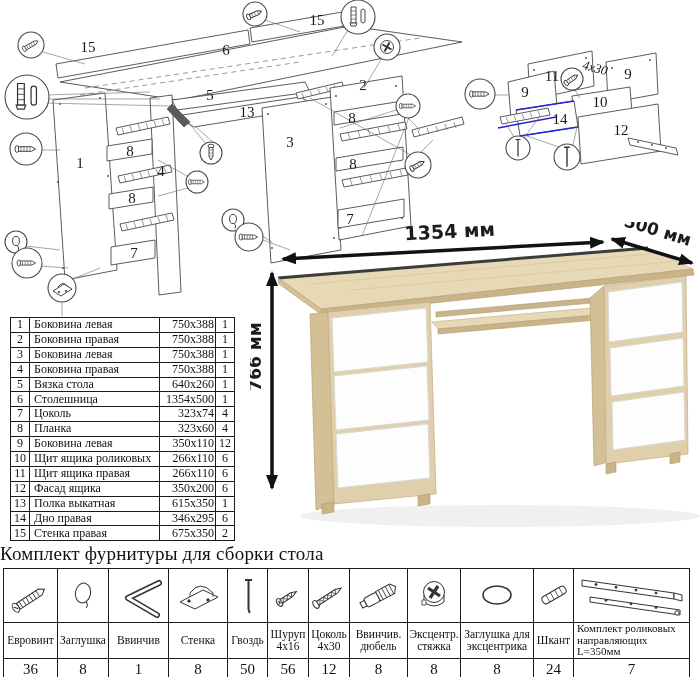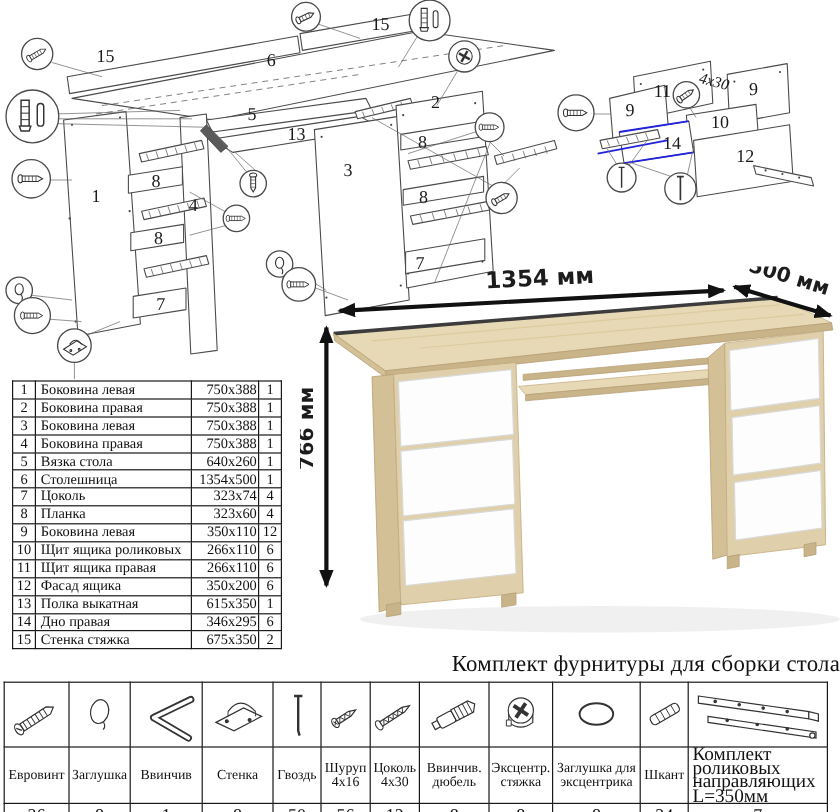--- a/index.html
+++ b/index.html
@@ -35,27 +35,27 @@
   
   table{border-collapse:collapse;background:#fff;}
   #parts-table{position:absolute;left:10px;top:317px;width:224px;table-layout:fixed;border:1.6px solid #1a1a1a;}
   #parts-table td{border:1px solid #1a1a1a;font-size:12px;line-height:13.6px;height:13.9px;
                   padding:0 2px;overflow:hidden;white-space:nowrap;}
   #parts-table td.c-num{text-align:center;}
   #parts-table td.c-name{padding-left:4px;}
   #parts-table td.c-size{text-align:right;padding:0 1px;}
   #parts-table td.c-qty{text-align:center;}
 
-  #hw-title{position:absolute;left:0;top:543px;width:700px;text-align:right;
+  #hw-title{position:absolute;left:0;top:543px;width:700px;text-align:left;
             font-size:19px;letter-spacing:.2px;color:#111;}
   #hw-table{position:absolute;left:3px;top:568px;width:686px;table-layout:fixed;border:1.8px solid #1a1a1a;}
   #hw-table td{border:1px solid #1a1a1a;text-align:center;vertical-align:middle;padding:0;}
   #hw-table td.hw-icon-cell{height:53px;}
   #hw-table td.hw-name{font-size:11.5px;line-height:12.5px;height:29px;padding:0 1px;}
-  #hw-table td.hw-name-sm{font-size:16px;line-height:11.5px;text-align:left;padding:0 3px;}
+  #hw-table td.hw-name-sm{font-size:11px;line-height:11.5px;text-align:left;padding:0 3px;}
   #hw-table td.hw-qty{font-size:15px;height:21px;}
   .hwicon{display:block;margin:0 auto;}
 </style>
 </head>
 <body>
 
 <div id="screen">
 
   <svg id="diagram-svg" class="layer" width="700" height="330" viewBox="0 0 700 330">
     <defs>
@@ -448,21 +448,21 @@
           <td class="c-qty">1</td>
         </tr>
       <tr>
           <td class="c-num">14</td>
           <td class="c-name">Дно правая</td>
           <td class="c-size">346x295</td>
           <td class="c-qty">6</td>
         </tr>
       <tr>
           <td class="c-num">15</td>
-          <td class="c-name">Стенка стяжка</td>
+          <td class="c-name">Стенка правая</td>
           <td class="c-size">675x350</td>
           <td class="c-qty">2</td>
         </tr>
     </tbody>
   </table>
 
   <div id="hw-title">Комплект фурнитуры для сборки стола</div>
 
   <table id="hw-table">
     <colgroup>

